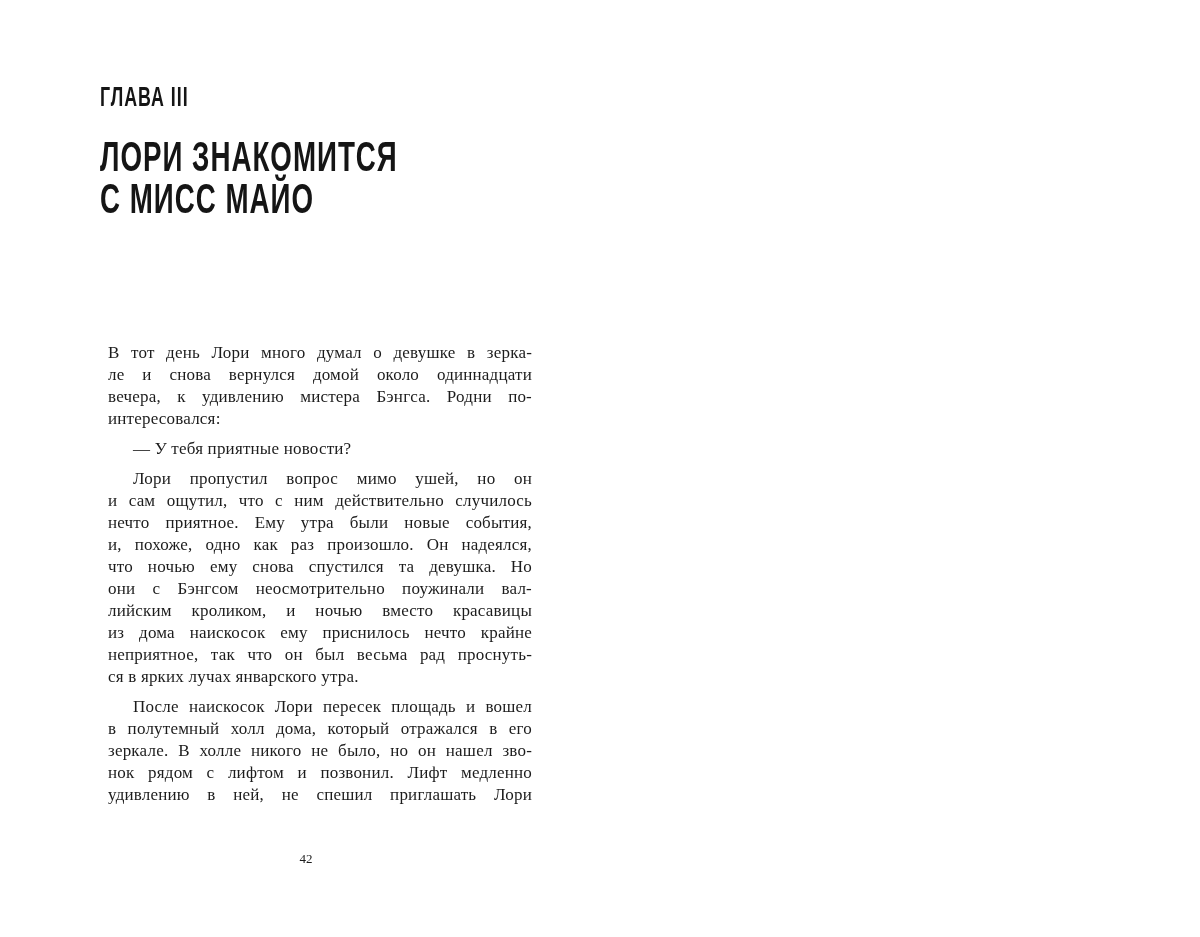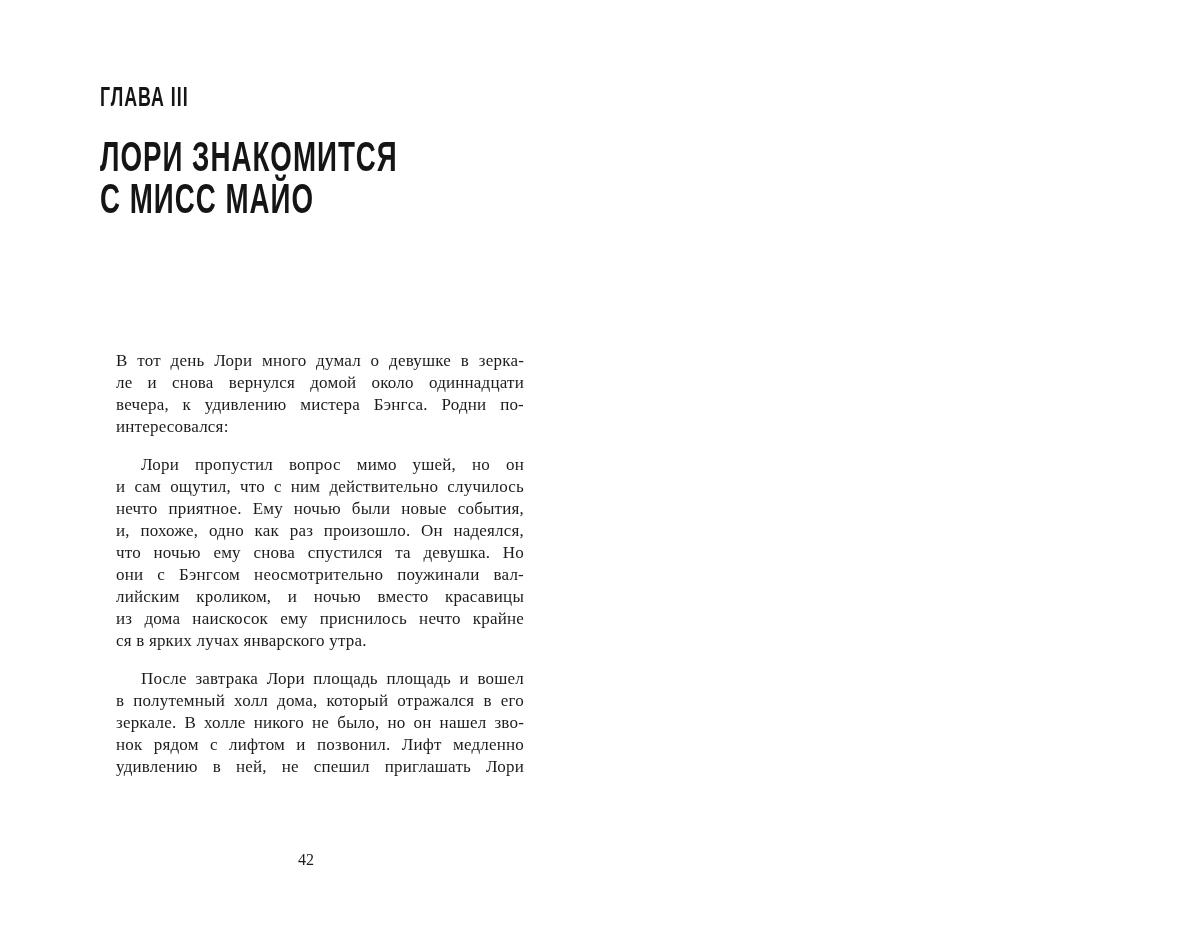--- a/index.html
+++ b/index.html
@@ -33,34 +33,34 @@
     letter-spacing: 1.5px;
     color: #151515;
     transform: scaleX(0.66); transform-origin: 0 0;
     white-space: nowrap;
   }
   .title-line { display: block; }
 
   .body-text { position: absolute; }
   .body-text.left-col  { left: 100px; top: 334px; width: 440px; }
 
-  .para { margin: 16px; padding: 0; }
+  .para { margin: 8px; padding: 0; }
   .line {
     font-size: 17px;
     line-height: 22px;
     letter-spacing: 0.2px;
     text-align: justify;
     text-align-last: justify;
   }
   .line.end { text-align-last: left; }
   .line.indent { text-indent: 25px; }
 
   .page-number {
     position: absolute; top: 851px;
-    font-size: 16px;
+    font-size: 13px;
     color: #1c1c1c;
     transform: translateX(-50%);
   }
   .page-number.left-num  { left: 306px; }
 </style>
 </head>
 <body>
 
 <div class="page left">
   <div class="chapter-label">ГЛАВА III</div>
@@ -69,32 +69,36 @@
       <span class="title-line">С МИСС МАЙО</span>
     </div>
   <div class="body-text left-col">
       <div class="para">
         <div class="line">В тот день Лори много думал о девушке в зерка-</div>
         <div class="line">ле и снова вернулся домой около одиннадцати</div>
         <div class="line">вечера, к удивлению мистера Бэнгса. Родни по-</div>
         <div class="line end">интересовался:</div>
       </div>
       <div class="para">
+        <div class="line indent end">— У тебя приятные новости?</div>
+      </div>
+      <div class="para">
         <div class="line indent">Лори пропустил вопрос мимо ушей, но он</div>
         <div class="line">и сам ощутил, что с ним действительно случилось</div>
-        <div class="line">нечто приятное. Ему ночью были новые события,</div>
+        <div class="line">нечто приятное. Ему утра были новые события,</div>
         <div class="line">и, похоже, одно как раз произошло. Он надеялся,</div>
         <div class="line">что ночью ему снова спустился та девушка. Но</div>
         <div class="line">они с Бэнгсом неосмотрительно поужинали вал-</div>
         <div class="line">лийским кроликом, и ночью вместо красавицы</div>
         <div class="line">из дома наискосок ему приснилось нечто крайне</div>
+        <div class="line">неприятное, так что он был весьма рад проснуть-</div>
         <div class="line end">ся в ярких лучах январского утра.</div>
       </div>
       <div class="para">
-        <div class="line indent">После завтрака Лори площадь площадь и вошел</div>
+        <div class="line indent">После наискосок Лори пересек площадь и вошел</div>
         <div class="line">в полутемный холл дома, который отражался в его</div>
         <div class="line">зеркале. В холле никого не было, но он нашел зво-</div>
         <div class="line">нок рядом с лифтом и позвонил. Лифт медленно</div>
         <div class="line">удивлению в ней, не спешил приглашать Лори</div>
       </div>
     </div>
   <div class="page-number left-num">42</div>
 </div>
 
 <div class="page right">

